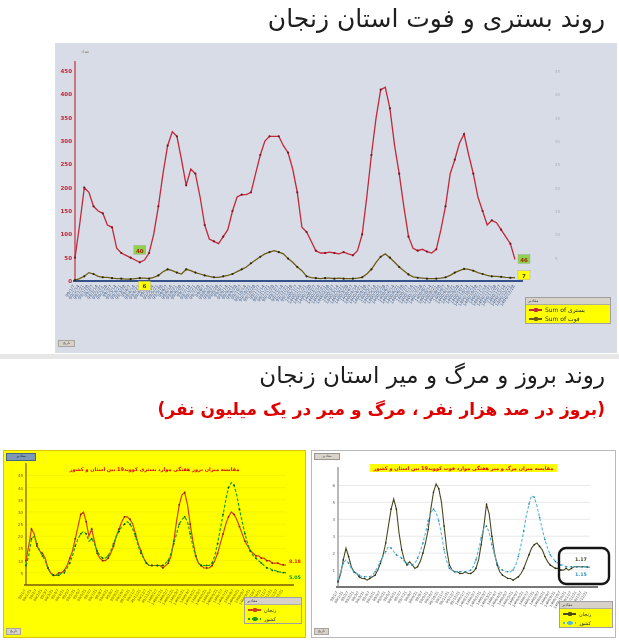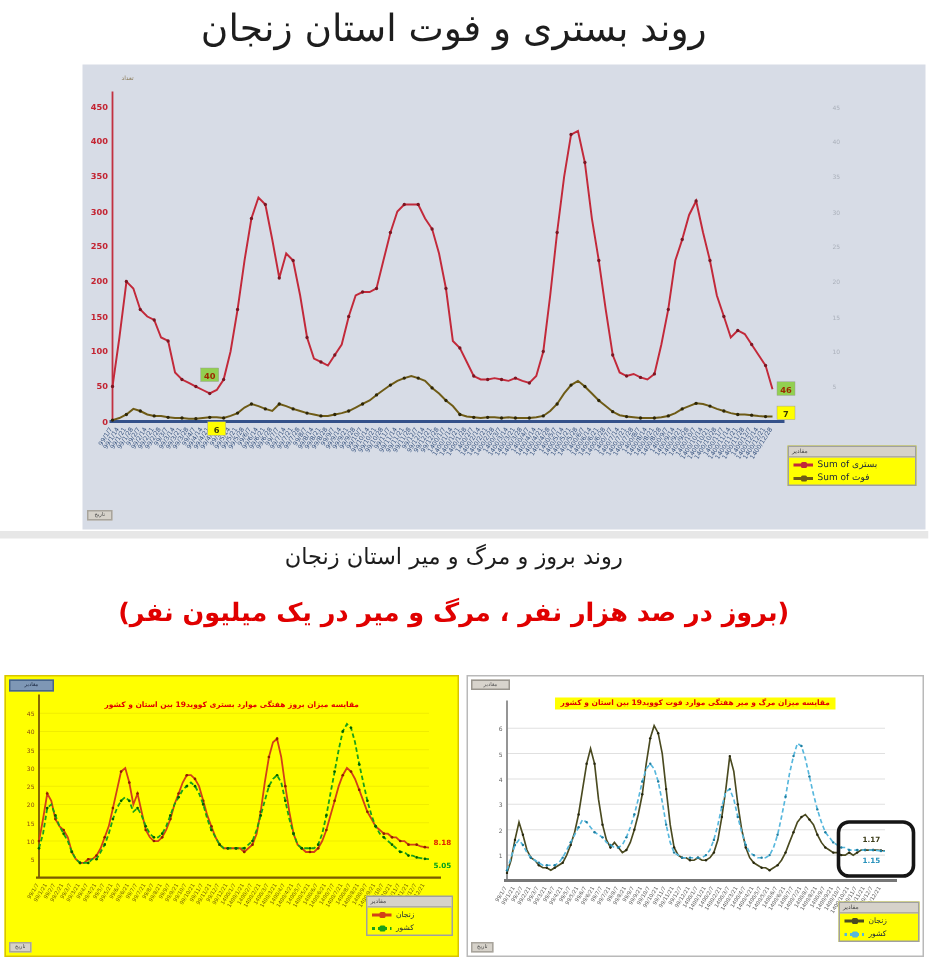--- a/index.html
+++ b/index.html
@@ -1,19 +1,19 @@
 <!DOCTYPE html>
 <html lang="fa"><head>
 <meta charset="utf-8">
 <style>
   html,body{margin:0;padding:0}
   body{width:619px;height:640px;background:#fff;font-family:"DejaVu Sans",sans-serif;position:relative;overflow:hidden}
-  .ttl{position:absolute;left:0;width:605px;text-align:center;color:#1d1d1d;direction:rtl}
+  .ttl{position:absolute;left:0;width:605px;color:#1d1d1d;direction:rtl}
   #t1{top:4px;font-size:25px}
-  #t2{top:362px;font-size:15px}
+  #t2{top:362px;font-size:23px}
   #t2s{top:399px;font-size:17px;font-weight:bold;color:#e00000}
   .divider{position:absolute;left:0;top:354px;width:619px;height:5px;background:#e7e7e7}
   .chartbox{position:absolute;box-sizing:border-box}
   #c0{left:55px;top:43px}
   #c1{left:3px;top:450px}
   #c2{left:311px;top:450px}
   .legend{position:absolute;background:#ffff00;border:1px solid #a0a0a0;box-sizing:border-box;z-index:5}
   .lg-h{background:#d6d2ca;border-bottom:1px solid #b0aca4;color:#444;font-size:4px;line-height:6px;padding:0 2px;text-align:left}
   .lg-row{display:flex;align-items:center;gap:3px;padding:1px 3px}
   .lg-mk{position:relative;width:13px;height:7px;flex:0 0 13px}

